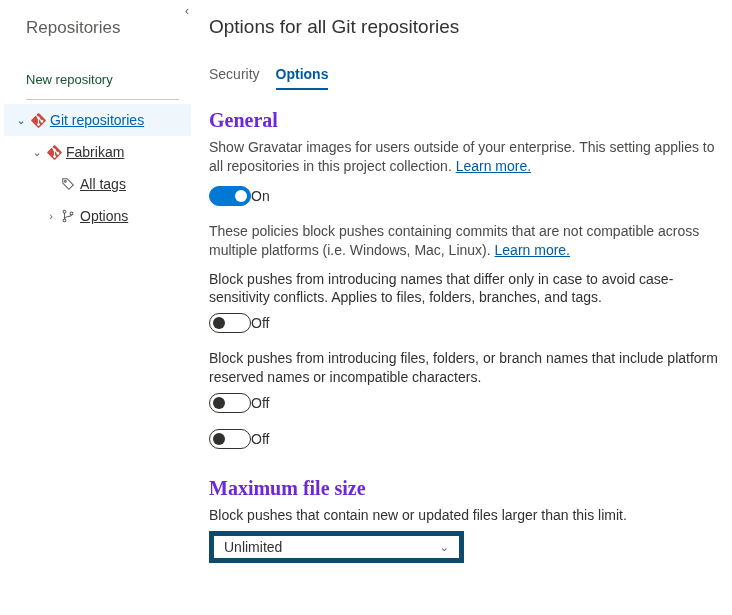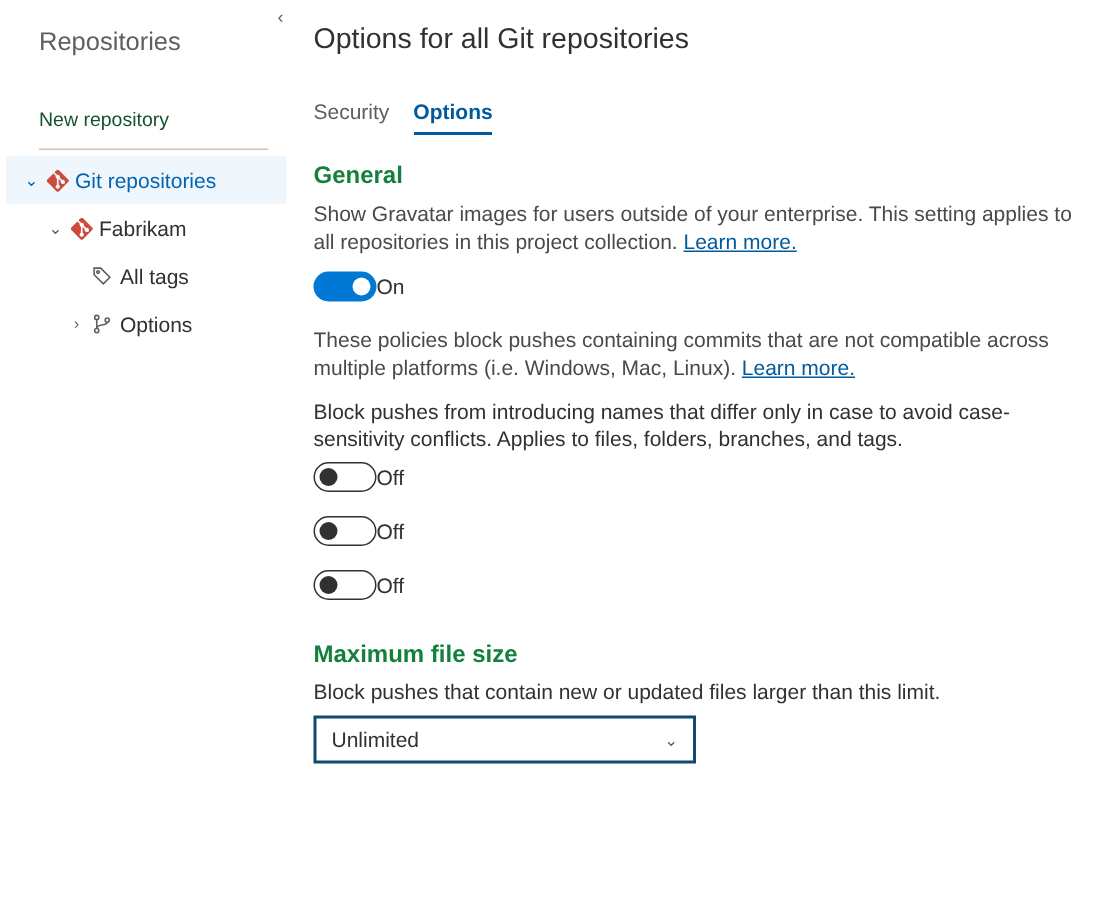--- a/index.html
+++ b/index.html
@@ -46,21 +46,21 @@
     font-size: 14px;
     cursor: pointer;
   }
   .tree-item.selected {
     background: #eff6fc;
     color: #0064b3;
   }
   .tree-item .chev { width: 14px; font-size: 11px; color: #605e5c; text-align: center;}
   .tree-item.selected .chev { color: #0064b3; }
   .tree-item .ico { width: 20px; display: inline-flex; justify-content: center; align-items: center;}
-  .tree-item .lbl { padding-left: 2px; }
+  .tree-item .lbl { padding-left: 2px; text-decoration: underline; }
   .indent-1 { padding-left: 26px; }
   .indent-2 { padding-left: 54px; }
   .git-icon { fill: #cd4b3e; }
   .tag-icon, .branch-icon { stroke: #605e5c; fill: none; }
 
   
   .main {
     flex: 1;
     padding: 16px 10px 0 14px;
     overflow-y: auto;
@@ -76,22 +76,23 @@
   }
   .tab {
     font-size: 14px; padding: 4px 0 6px 0;
     color: #605e5c; cursor: pointer;
   }
   .tab.active {
     color: #005a9e; font-weight: 600;
     border-bottom: 2px solid #005a9e;
   }
   .section-h {
-    font-size: 16px; font-weight: 600; color: #15803d;
+    font-size: 20px; font-weight: 600; color: #6d28d9;
     margin: 2px 0 6px 0;
+    font-family: Liberation Serif, serif;
   }
   .section-h.mt { margin-top: 28px; }
   .desc {
     font-size: 14px; color: #4b4a49; line-height: 1.35;
     margin-bottom: 10px;
   }
   .desc a, .learn { color: #005a9e; text-decoration: underline; cursor:pointer;}
   .sub-desc {
     font-size: 14px; color: #323130; line-height: 1.35;
     margin-bottom: 6px;
@@ -116,21 +117,21 @@
   .toggle.on {
     background: #0078d4; border-color: #0078d4;
   }
   .toggle.on .knob {
     background: #fff; left: auto; right: 3px;
   }
   .toggle-label { font-size: 14px; color: #323130; }
 
   .dropdown {
     width: 255px; height: 32px;
-    border: 2px solid #0c4a6e;
+    border: 5px solid #0c4a6e;
     display: flex; align-items: center; justify-content: space-between;
     padding: 0 10px;
     cursor: pointer;
     margin-top: 6px;
   }
   .dropdown .dd-val { font-size: 14px; color: #323130; }
   .dropdown .dd-caret { font-size: 11px; color: #605e5c; }
 </style>
 </head>
 <body>
@@ -211,20 +212,21 @@
     </div>
 
     <div class="sub-desc">Block pushes from introducing names that differ only in case to avoid case-sensitivity conflicts. Applies to files, folders, branches, and tags.</div>
     <div class="toggle-row">
       <div class="toggle">
           <div class="knob"></div>
         </div>
       <span class="toggle-label">Off</span>
     </div>
 
+    <div class="sub-desc">Block pushes from introducing files, folders, or branch names that include platform reserved names or incompatible characters.</div>
     <div class="toggle-row">
       <div class="toggle">
           <div class="knob"></div>
         </div>
       <span class="toggle-label">Off</span>
     </div>
 
     <div class="toggle-row">
       <div class="toggle">
           <div class="knob"></div>

